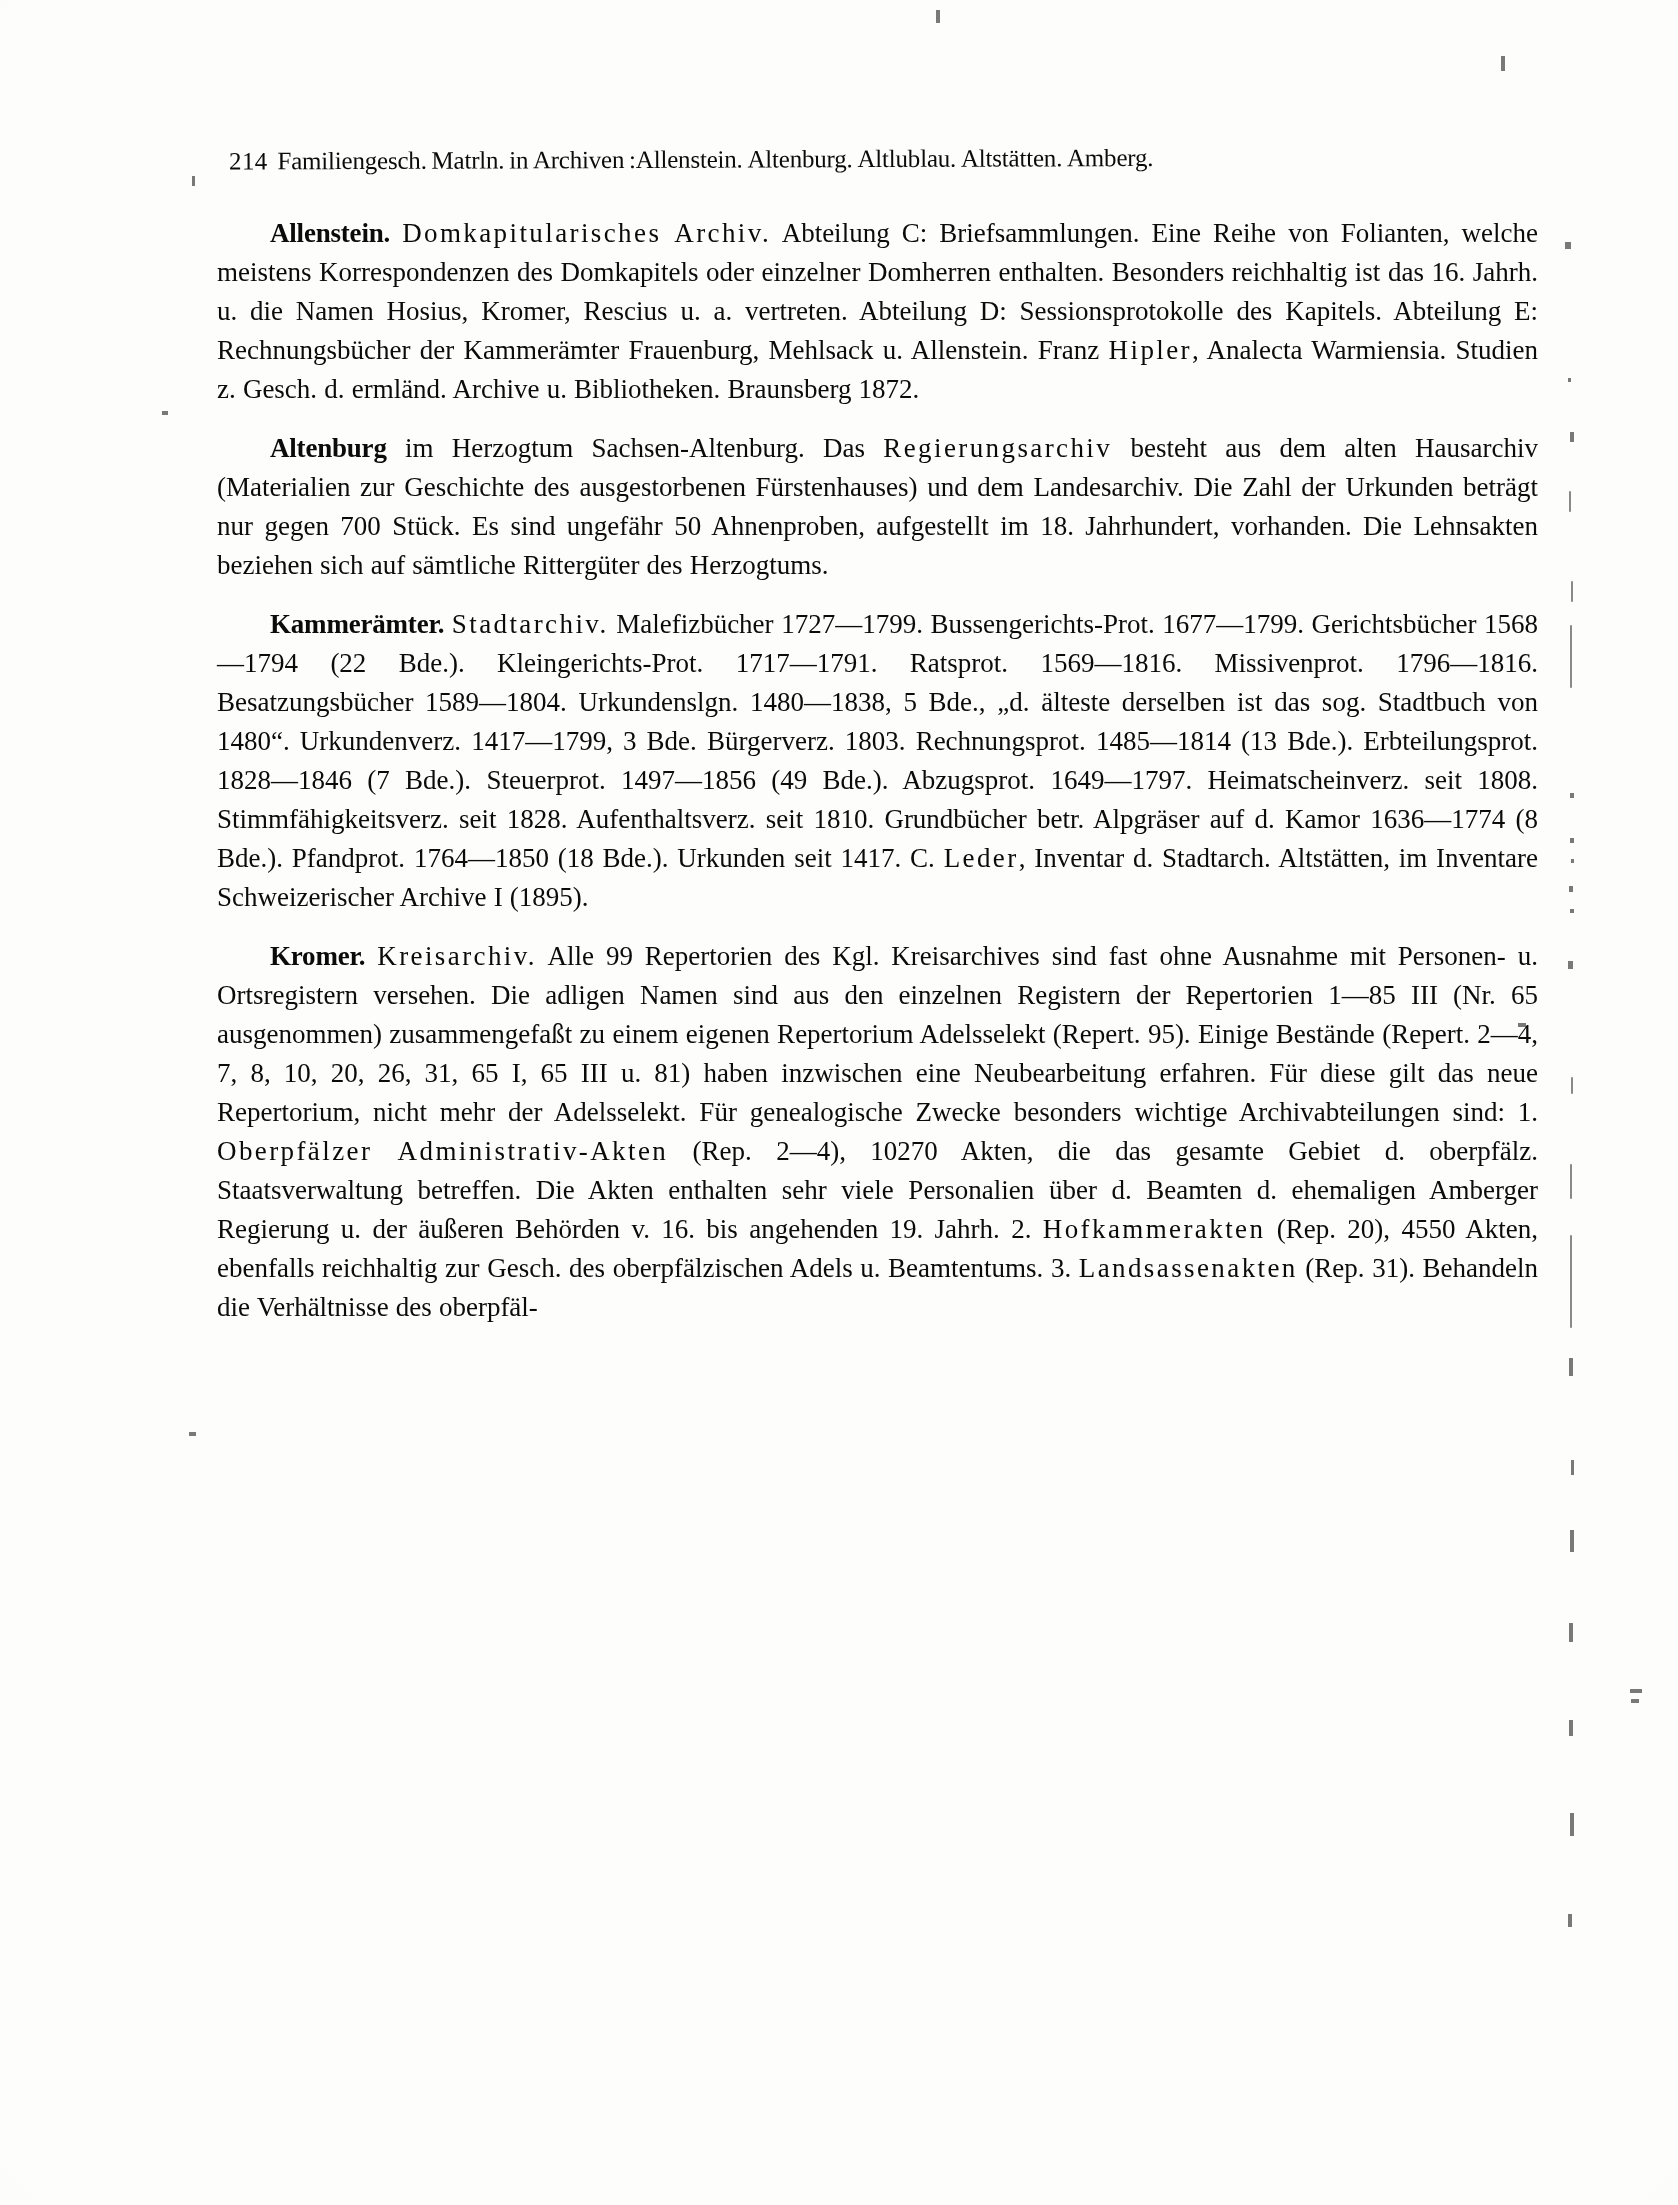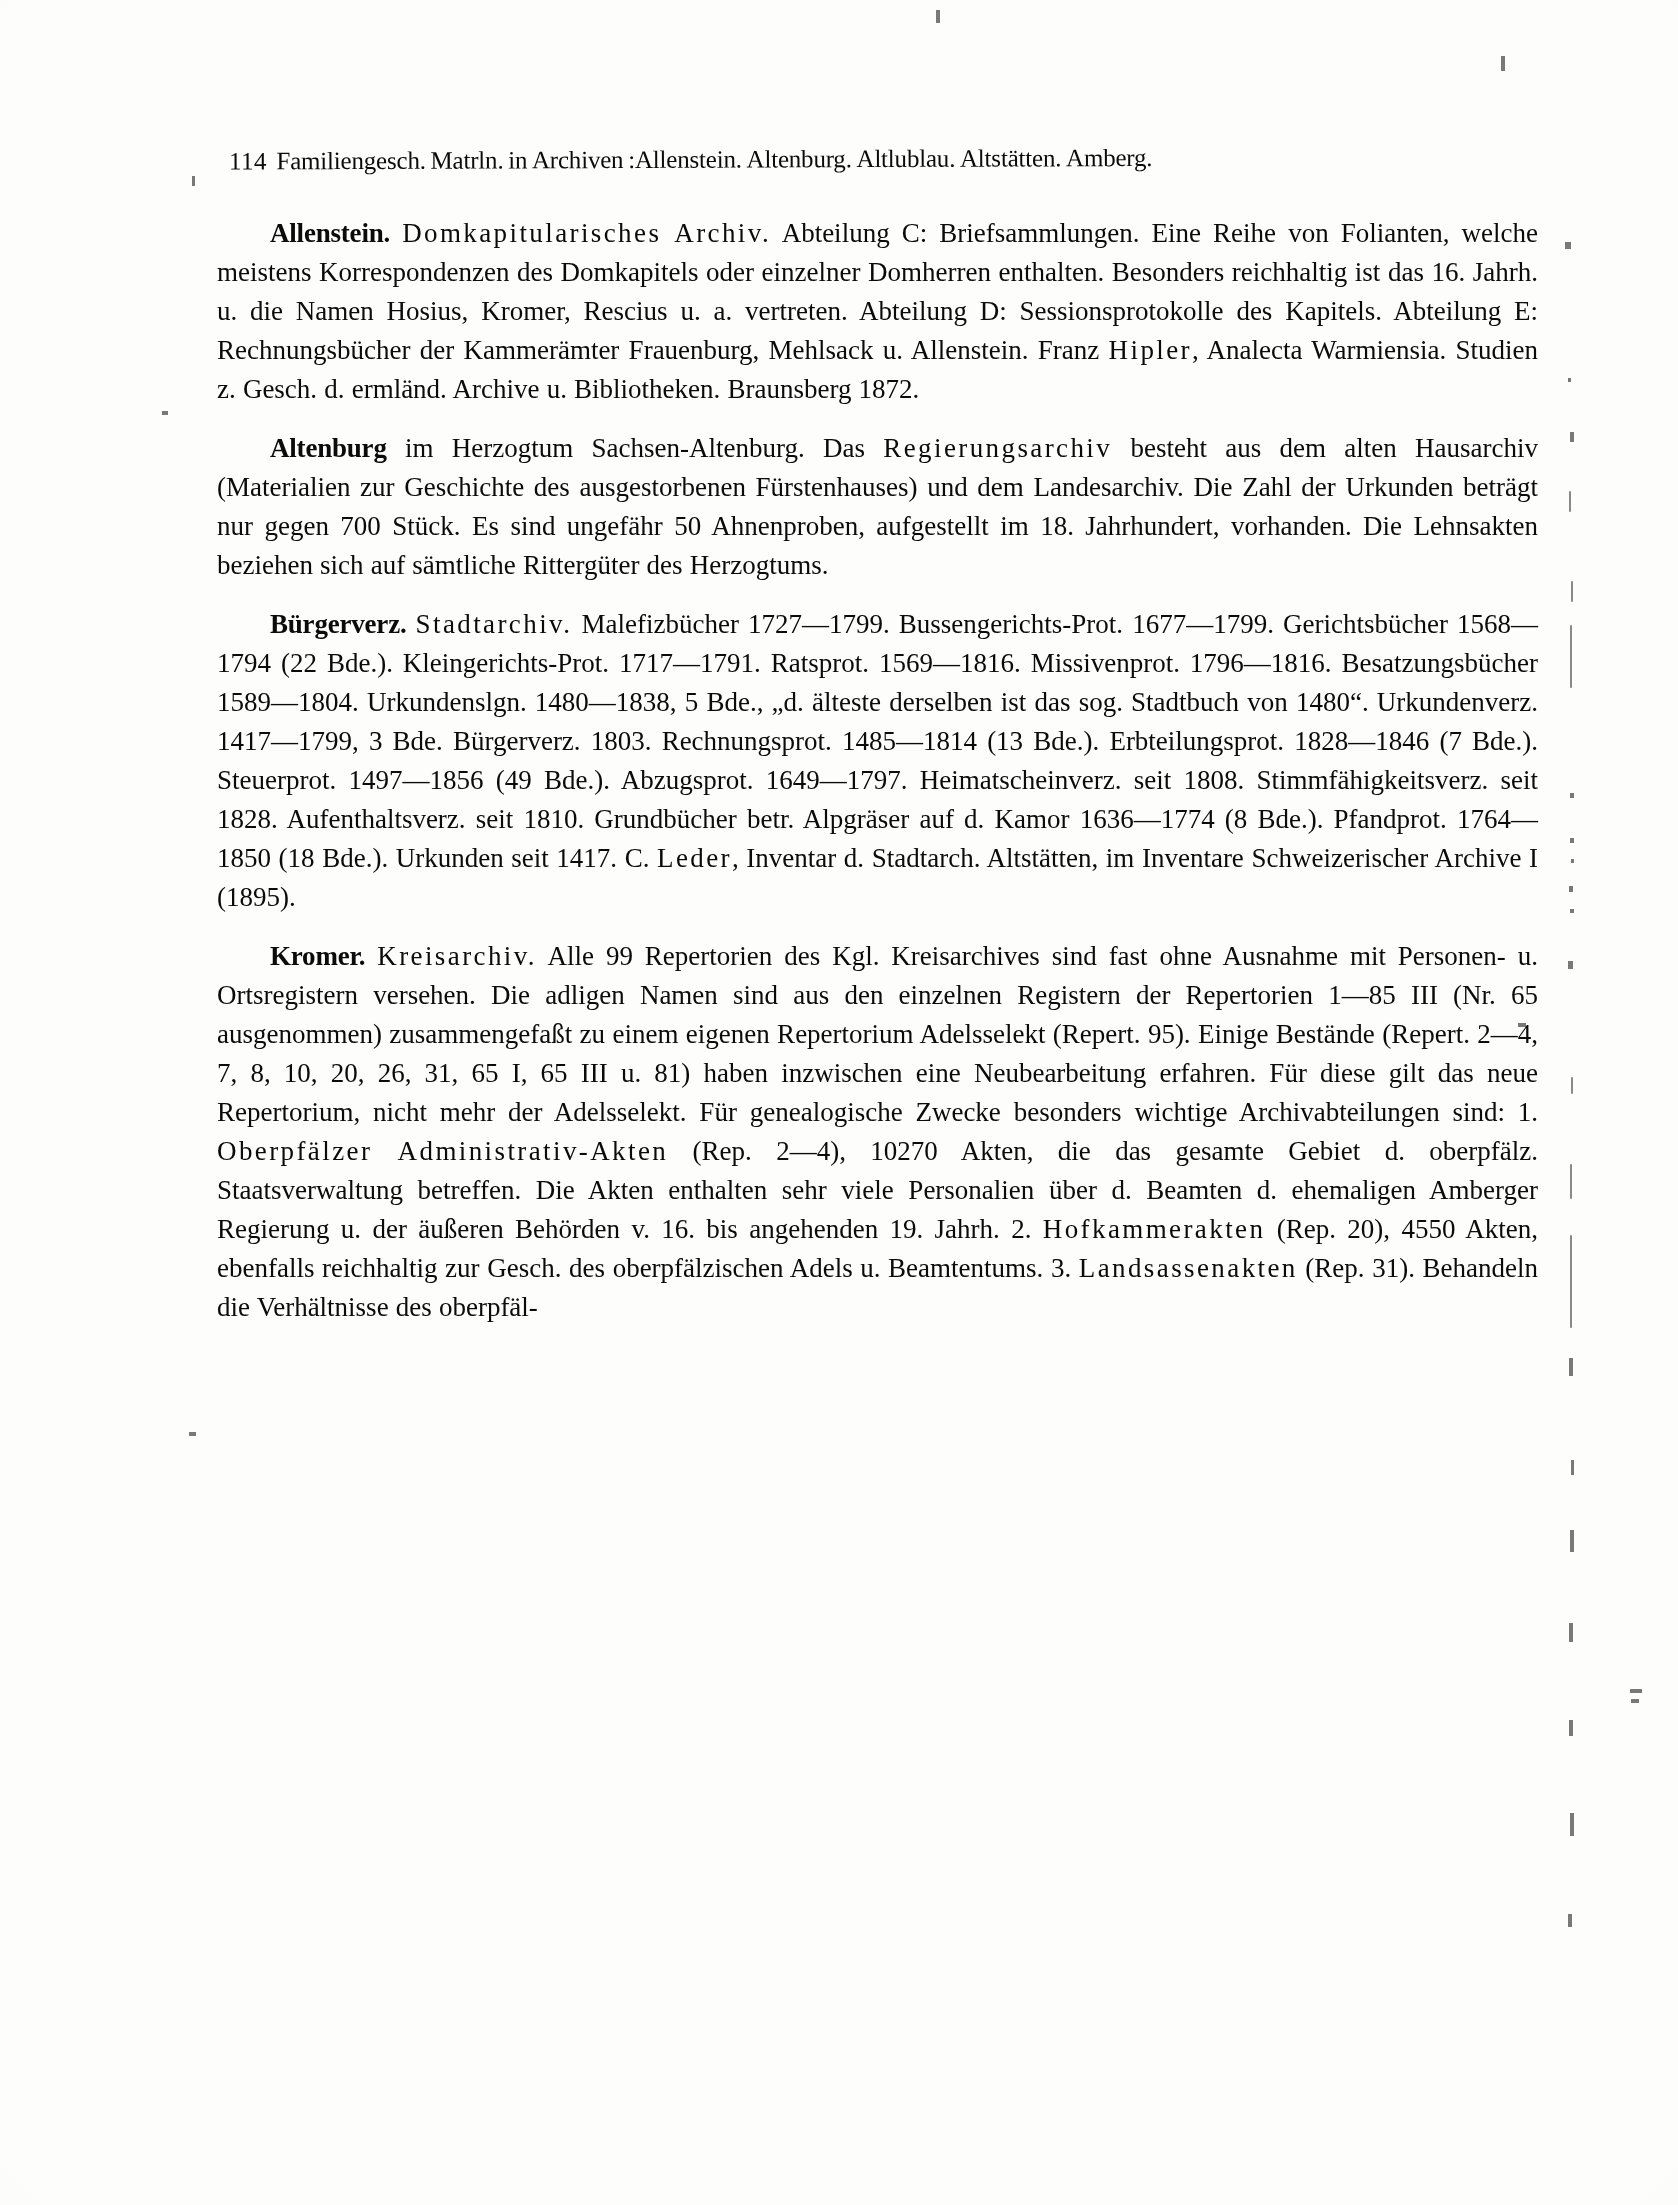--- a/index.html
+++ b/index.html
@@ -108,31 +108,31 @@
   <div class="edge-mark" style="left:1570px;top:1813px;width:4px;height:23px;"></div>
   <div class="edge-mark" style="left:1568px;top:1914px;width:4px;height:13.2px;"></div>
   <div class="edge-mark" style="left:162px;top:411px;width:6.2px;height:3.5px;"></div>
   <div class="edge-mark" style="left:189px;top:1432px;width:7px;height:3.5px;"></div>
 
   <div class="edge-mark" style="left:936px;top:9.7px;width:4px;height:13.2px;"></div>
   <div class="edge-mark" style="left:1501px;top:56px;width:4.4px;height:15px;"></div>
 
   <div class="text-column">
 
-    <div class="running-head"><span class="folio">114</span><span>Familiengesch. Matrln. in Archiven :Allenstein. Altenburg. Altlublau. Altstätten. Amberg.</span></div>
+    <div class="running-head"><span class="folio">214</span><span>Familiengesch. Matrln. in Archiven :Allenstein. Altenburg. Altlublau. Altstätten. Amberg.</span></div>
 
 
     <p class="body indent"><span class="lemma">Allenstein.</span>
       <span class="spaced">Domkapitularisches Archiv.</span>
       <span>Abteilung C: Briefsammlungen. Eine Reihe von Folianten, welche meistens Korrespondenzen des Domkapitels oder einzelner Domherren enthalten. Besonders reichhaltig ist das 16. Jahrh. u. die Namen Hosius, Kromer, Rescius u. a. vertreten. Abteilung D: Sessionsprotokolle des Kapitels. Abteilung E: Rechnungsbücher der Kammerämter Frauenburg, Mehlsack u. Allenstein. Franz </span><span class="spaced">Hipler</span><span>, Analecta Warmiensia. Studien z. Gesch. d. ermländ. Archive u. Bibliotheken. Braunsberg 1872.</span></p>
 
     <p class="body indent"><span class="lemma">Altenburg</span><span> im Herzogtum Sachsen-Altenburg. Das </span><span class="spaced">Regierungsarchiv</span><span> besteht aus dem alten Hausarchiv (Materialien zur Geschichte des ausgestorbenen Fürstenhauses) und dem Landesarchiv. Die Zahl der Urkunden beträgt nur gegen 700 Stück. Es sind ungefähr 50 Ahnenproben, aufgestellt im 18. Jahrhundert, vorhanden. Die Lehnsakten beziehen sich auf sämtliche Rittergüter des Herzogtums.</span></p>
 
 
-    <p class="body indent"><span class="lemma">Bürgerverz.</span>
+    <p class="body indent"><span class="lemma">Kammerämter.</span>
       <span class="spaced">Stadtarchiv.</span>
       <span>Malefizbücher 1727—1799. Bussengerichts-Prot. 1677—1799. Gerichtsbücher 1568—1794 (22 Bde.). Kleingerichts-Prot. 1717—1791. Ratsprot. 1569—1816. Missivenprot. 1796—1816. Besatzungsbücher 1589—1804. Urkundenslgn. 1480—1838, 5 Bde., „d. älteste derselben ist das sog. Stadtbuch von 1480“. Urkundenverz. 1417—1799, 3 Bde. Bürgerverz. 1803. Rechnungsprot. 1485—1814 (13 Bde.). Erbteilungsprot. 1828—1846 (7 Bde.). Steuerprot. 1497—1856 (49 Bde.). Abzugsprot. 1649—1797. Heimatscheinverz. seit 1808. Stimmfähigkeitsverz. seit 1828. Aufenthaltsverz. seit 1810. Grundbücher betr. Alpgräser auf d. Kamor 1636—1774 (8 Bde.). Pfandprot. 1764—1850 (18 Bde.). Urkunden seit 1417. C. </span><span class="spaced">Leder</span><span>, Inventar d. Stadtarch. Altstätten, im Inventare Schweizerischer Archive I (1895).</span></p>
 
     <p class="body indent"><span class="lemma">Kromer.</span>
       <span class="spaced">Kreisarchiv.</span>
       <span>Alle 99 Repertorien des Kgl. Kreisarchives sind fast ohne Ausnahme mit Personen- u. Ortsregistern versehen. Die adligen Namen sind aus den einzelnen Registern der Repertorien 1—85 III (Nr. 65 ausgenommen) zusammengefaßt zu einem eigenen Repertorium Adelsselekt (Repert. 95). Einige Bestände (Repert. 2—4, 7, 8, 10, 20, 26, 31, 65 I, 65 III u. 81) haben inzwischen eine Neubearbeitung erfahren. Für diese gilt das neue Repertorium, nicht mehr der Adelsselekt. Für genealogische Zwecke besonders wichtige Archivabteilungen sind: 1. </span><span class="spaced">Oberpfälzer Administrativ-Akten</span><span> (Rep. 2—4), 10270 Akten, die das gesamte Gebiet d. oberpfälz. Staatsverwaltung betreffen. Die Akten enthalten sehr viele Personalien über d. Beamten d. ehemaligen Amberger Regierung u. der äußeren Behörden v. 16. bis angehenden 19. Jahrh. 2. </span><span class="spaced">Hofkammerakten</span><span> (Rep. 20), 4550 Akten, ebenfalls reichhaltig zur Gesch. des oberpfälzischen Adels u. Beamtentums. 3. </span><span class="spaced">Landsassenakten</span><span> (Rep. 31). Behandeln die Verhältnisse des oberpfäl-</span></p>
 
   </div>
 </div>
 

